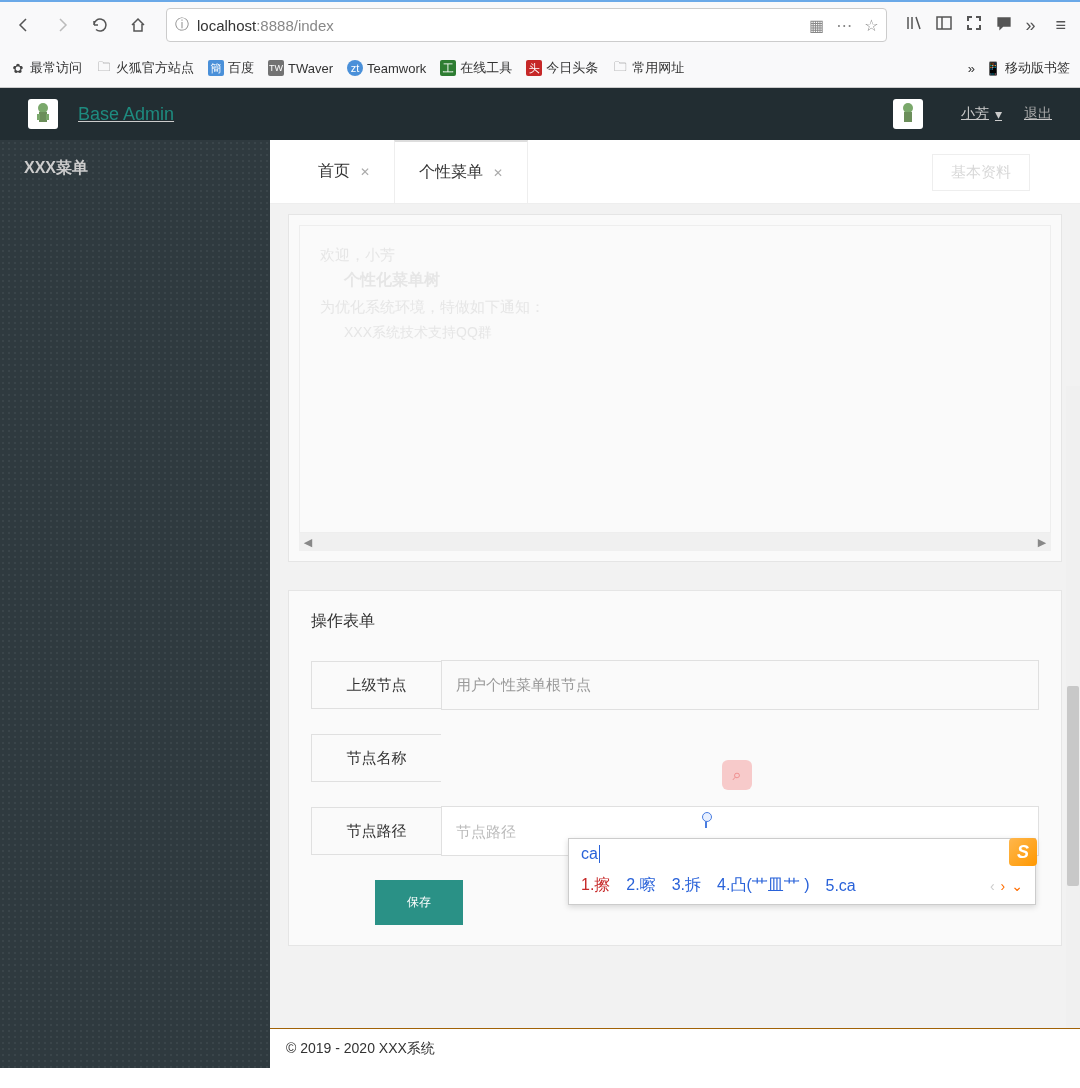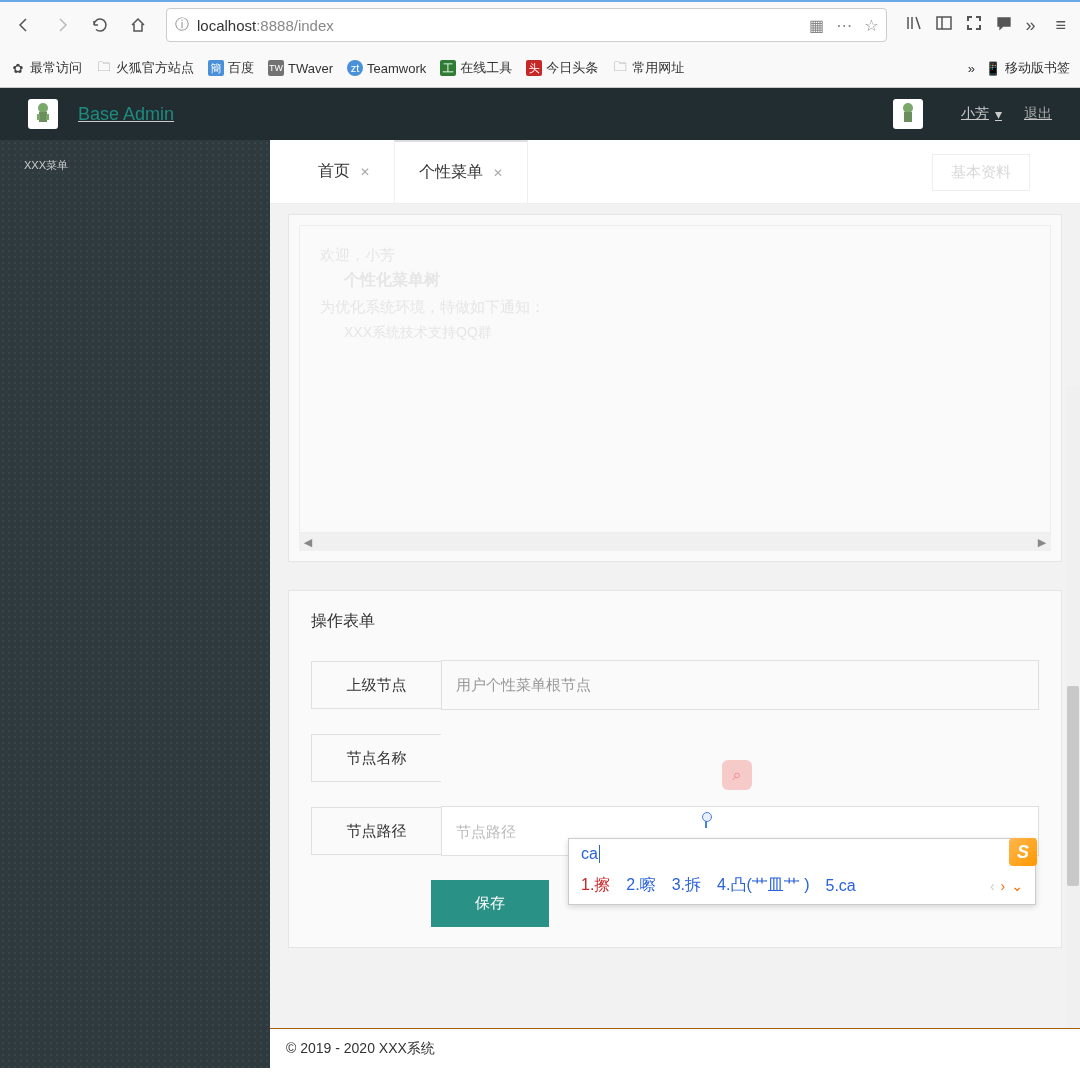--- a/index.html
+++ b/index.html
@@ -33,21 +33,21 @@
 .logo-box svg { width: 20px; height: 24px; }
 .brand { color: #1e8b7f; font-size: 18px; font-weight: normal; }
 .app-header-right { margin-left: auto; display: flex; align-items: center; gap: 22px; }
 .avatar-box { width: 30px; height: 30px; background: #fff; border-radius: 3px; display: flex; align-items: center; justify-content: center; }
 .user-drop { display: flex; align-items: center; gap: 6px; cursor: pointer; margin-left: 16px; }
 .logout { color: #aaa; cursor: pointer; }
 
 
 .app-body { display: flex; height: calc(1088px - 88px - 72px); }
 .sidebar { width: 270px; background: #2f3a3f; color: #ccc; background-image: radial-gradient(#3a454a 1px, transparent 1px); background-size: 6px 6px; }
-.sidebar-item { padding: 18px 24px; font-size: 11px; cursor: pointer; }
+.sidebar-item { padding: 18px 24px; font-size: 16px; cursor: pointer; font-weight: bold; }
 
 .main { flex: 1; background: #fff; display: flex; flex-direction: column; position: relative; }
 .tabs { height: 64px; display: flex; align-items: center; border-bottom: 1px solid #eee; padding-left: 24px; }
 .tab { padding: 0 24px; height: 64px; display: flex; align-items: center; gap: 10px; font-size: 16px; cursor: pointer; text-align: center; }
 .tab.active { border-top: 2px solid #ddd; border-left: 1px solid #eee; border-right: 1px solid #eee; }
 .tab .close { font-size: 12px; color: #aaa; }
 .ghost-btn { position: absolute; right: 50px; top: 14px; padding: 8px 18px; color: #d8d8d8; border: 1px solid #eee; font-size: 15px; }
 
 .content { flex: 1; background: #f2f2f2; padding: 10px 18px 0 18px; overflow: hidden; position: relative; }
 .panel { background: #fafafa; border: 1px solid #e5e5e5; padding: 10px; position: relative; margin-bottom: 28px; }
@@ -61,21 +61,21 @@
 .hscroll .arrow { width: 18px; text-align: center; color: #888; font-size: 11px; }
 .hscroll .track { flex: 1; }
 
 .form-panel { background: #fafafa; border: 1px solid #e5e5e5; padding: 20px 22px; }
 .form-title { font-size: 16px; margin-bottom: 28px; }
 .form-row { display: flex; align-items: center; margin-bottom: 24px; }
 .form-label { width: 130px; border: 1px solid #e0e0e0; border-right: none; height: 48px; display: flex; align-items: center; justify-content: center; font-size: 15px; background: #fafafa; }
 .form-input { flex: 1; height: 50px; border: 1px solid #e0e0e0; padding: 0 14px; font-size: 15px; background: #fff; outline: none; }
 .form-input.readonly { color: #999; background: #fafafa; }
 .form-input::placeholder { color: #bbb; }
-.save-btn { background: #2a9186; color: #fff; border: none; padding: 14px 44px; font-size: 15px; cursor: pointer; margin-left: 120px; }
+.save-btn { background: #2a9186; color: #fff; border: none; padding: 14px 32px; font-size: 12px; cursor: pointer; margin-left: 64px; }
 
 .footer { height: 40px; padding: 0 16px; display: flex; align-items: center; font-size: 14px; color: #333; border-top: 1px solid #a16207; background: #fff; }
 
 
 .ime-popup { position: absolute; left: 568px; top: 838px; width: 468px; background: #fff; border: 1px solid #ccc; box-shadow: 0 2px 6px rgba(0,0,0,0.15); z-index: 100; }
 .ime-input-row { padding: 6px 12px; font-size: 16px; color: #2962d9; display: flex; align-items: center; }
 .ime-cursor { width: 1px; height: 18px; background: #2962d9; display: inline-block; margin-left: 1px; }
 .ime-cands { padding: 6px 12px 8px 12px; font-size: 16px; display: flex; align-items: center; gap: 16px; }
 .cand { color: #2962d9; }
 .cand.first { color: #c62828; }

